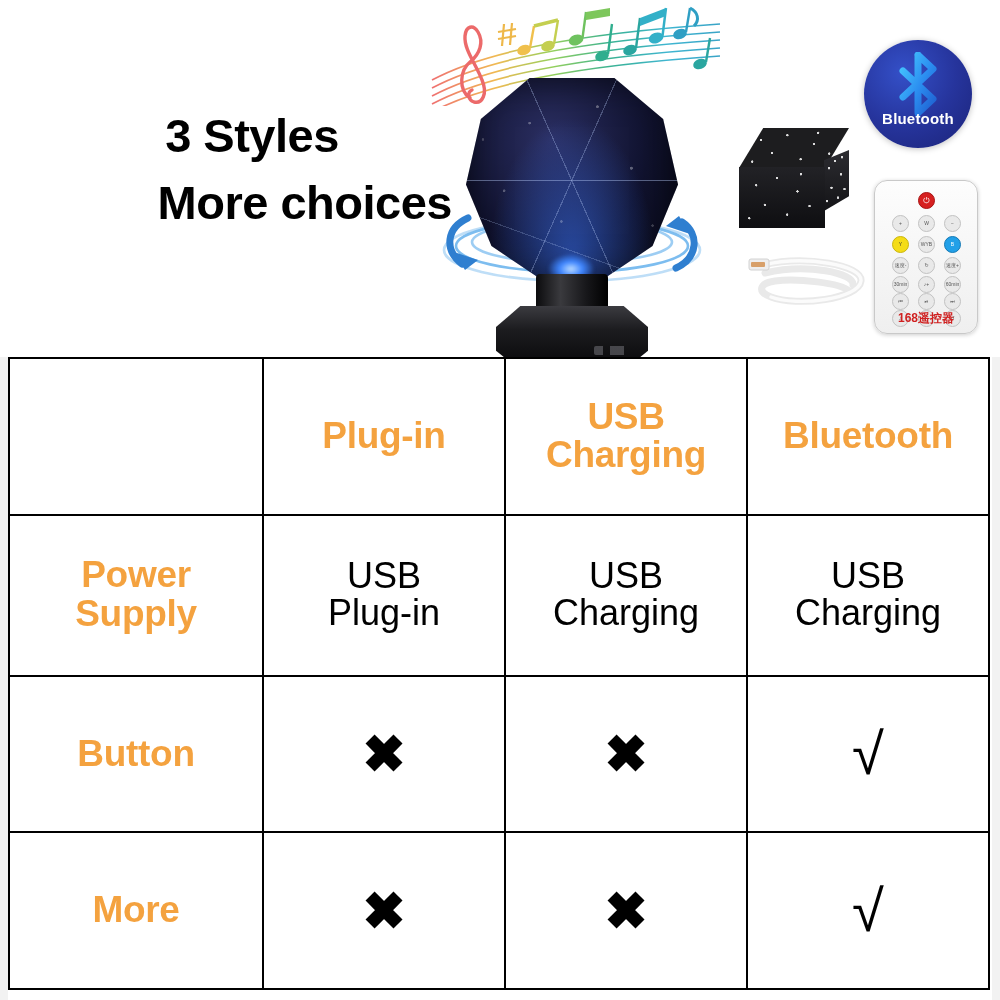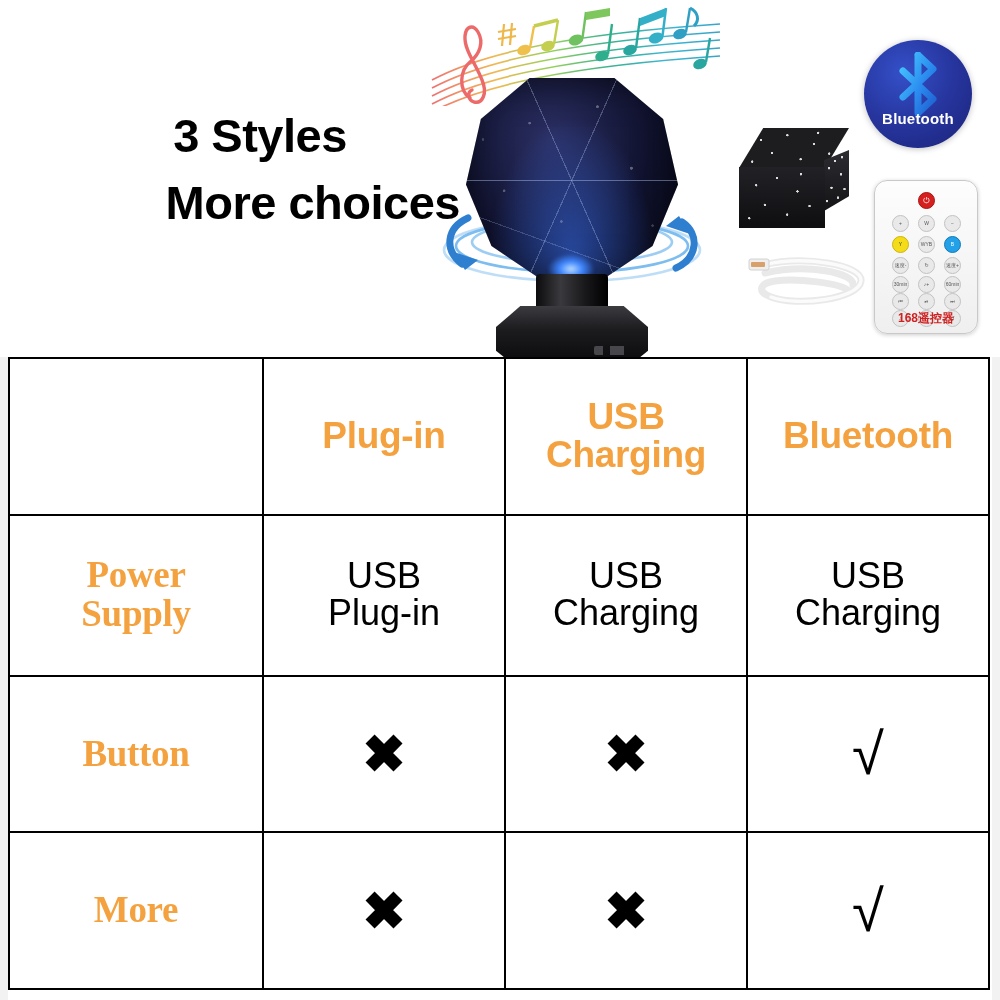--- a/index.html
+++ b/index.html
@@ -26,21 +26,21 @@
 
   
   .hero {
     position: absolute;
     left: 0; top: 0; width: 1000px; height: 357px;
     background: #ffffff;
   }
 
   .headline {
     position: absolute;
-    left: 60px; top: 103px;
+    left: 52px; top: 103px;
     width: 400px;
     color: #000000;
     font-weight: bold;
     font-size: 47px;
     line-height: 1.42;
     letter-spacing: -0.5px;
   }
   .headline .l1 { display: block; text-align: center; }
   .headline .l2 { display: block; text-align: right; }
 
@@ -245,21 +245,20 @@
     font-size: 37px;
     line-height: 1.03;
     letter-spacing: -0.3px;
   }
   .rowlabel {
     color: #F4A23F;
     font-weight: bold;
     font-size: 37px;
     line-height: 1.05;
     letter-spacing: -0.3px;
-    font-family: Liberation Serif, serif;
   }
   .cellval {
     color: #000000;
     font-size: 36px;
     line-height: 1.02;
     font-weight: normal;
   }
   .cellval.small { font-size: 29px; }
   .cellval .plus { font-size: 29px; display: block; line-height: 1.0; }
 

